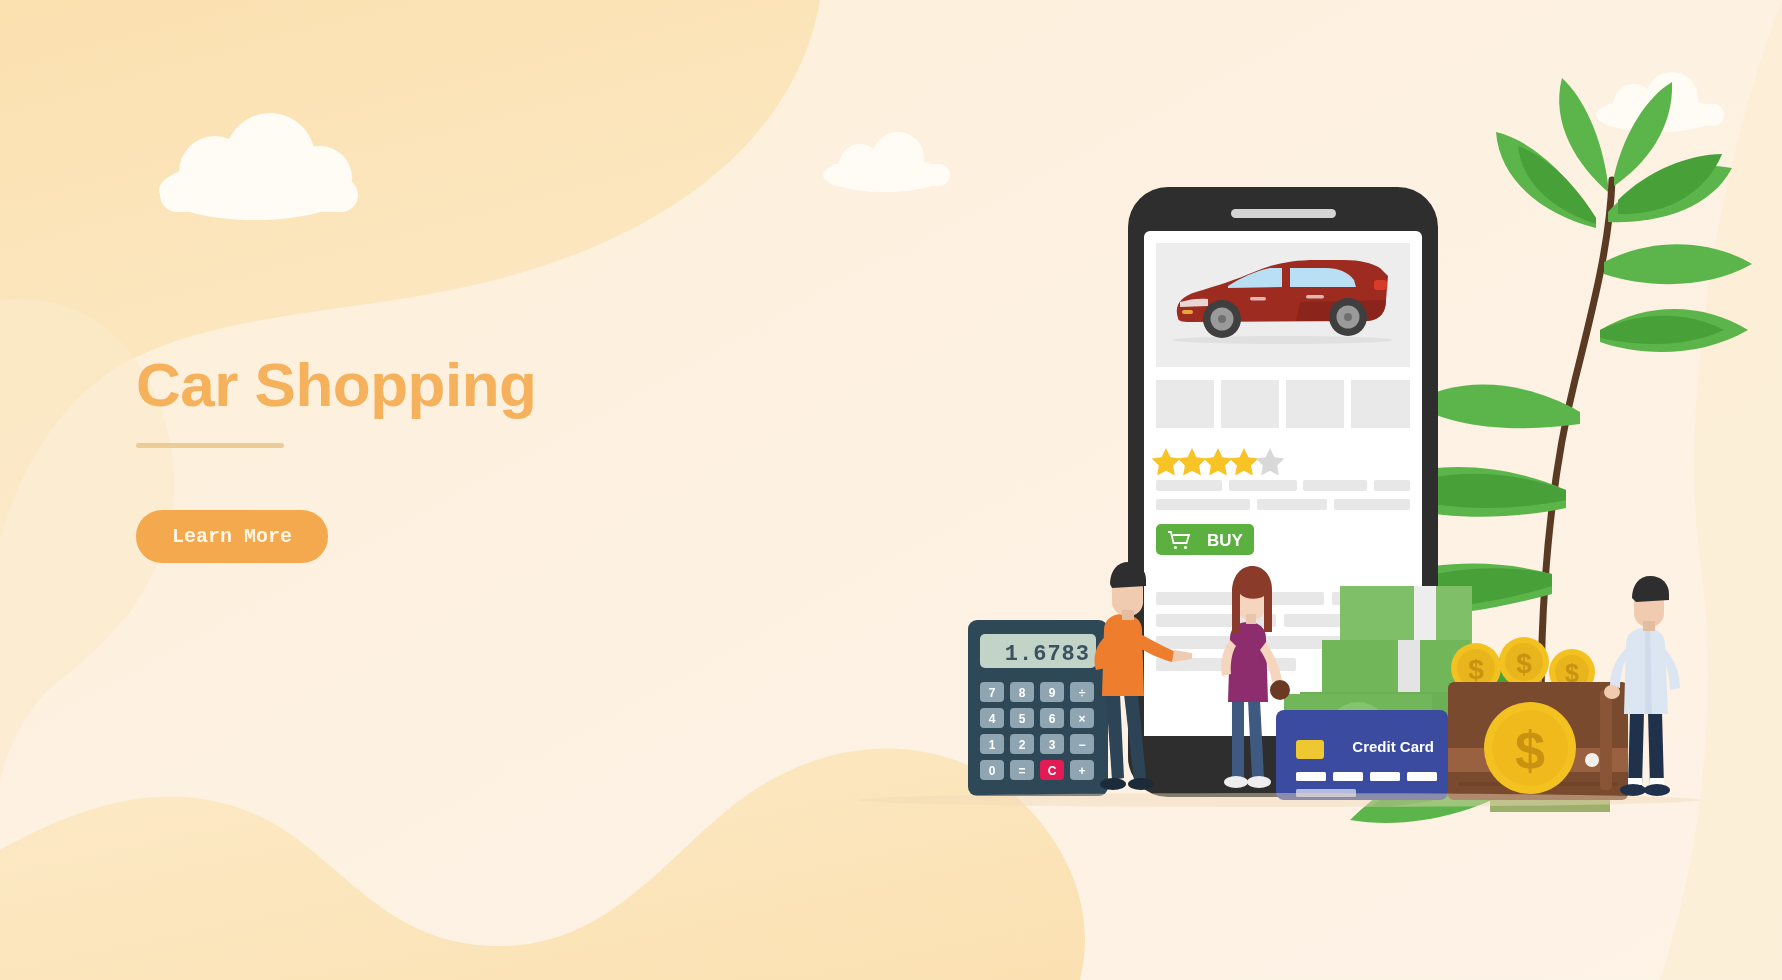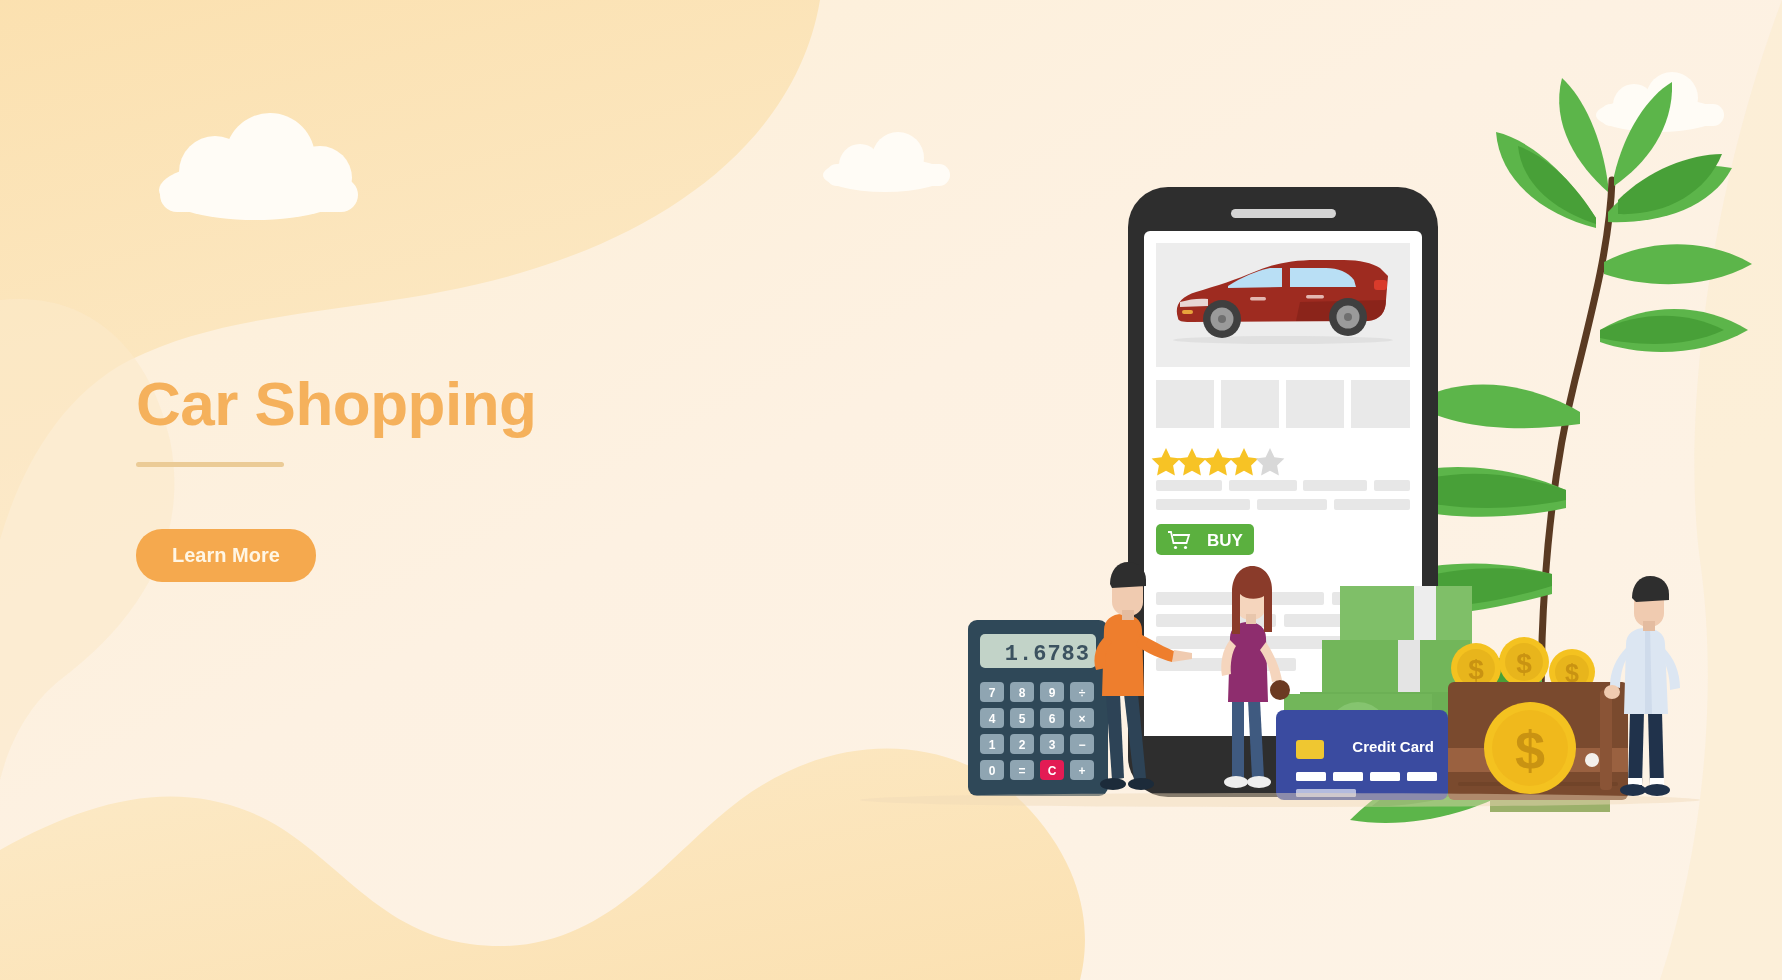--- a/index.html
+++ b/index.html
@@ -19,21 +19,20 @@
     position:absolute;
     left:136px; top:352px;
     width:560px;
   }
   .hero-title {
     font-size:62px;
     font-weight:bold;
     color:#F5B15C;
     letter-spacing:-0.5px;
     line-height:1.05;
-    margin-top:19px;
   }
   .hero-rule {
     width:148px; height:5px;
     background:#EBCB96;
     border-radius:3px;
     margin:26px 0 24px 0;
   }
   .hero-text {
     font-size:19px;
     line-height:1.62;
@@ -44,21 +43,21 @@
     display:inline-block;
     margin-top:38px;
     background:#F5A94E;
     color:#FFF6E4;
     font-size:20px;
     font-weight:bold;
     padding:15px 36px;
     border:none;
     border-radius:26px;
     cursor:pointer;
-    font-family:Liberation Sans, sans-serif;
+    font-family:Liberation Mono, monospace;
   }
 
   
   #art {
     position:absolute;
     left:0; top:0;
     width:1782px; height:980px;
     pointer-events:none;
   }
   #art * { pointer-events:auto; }

